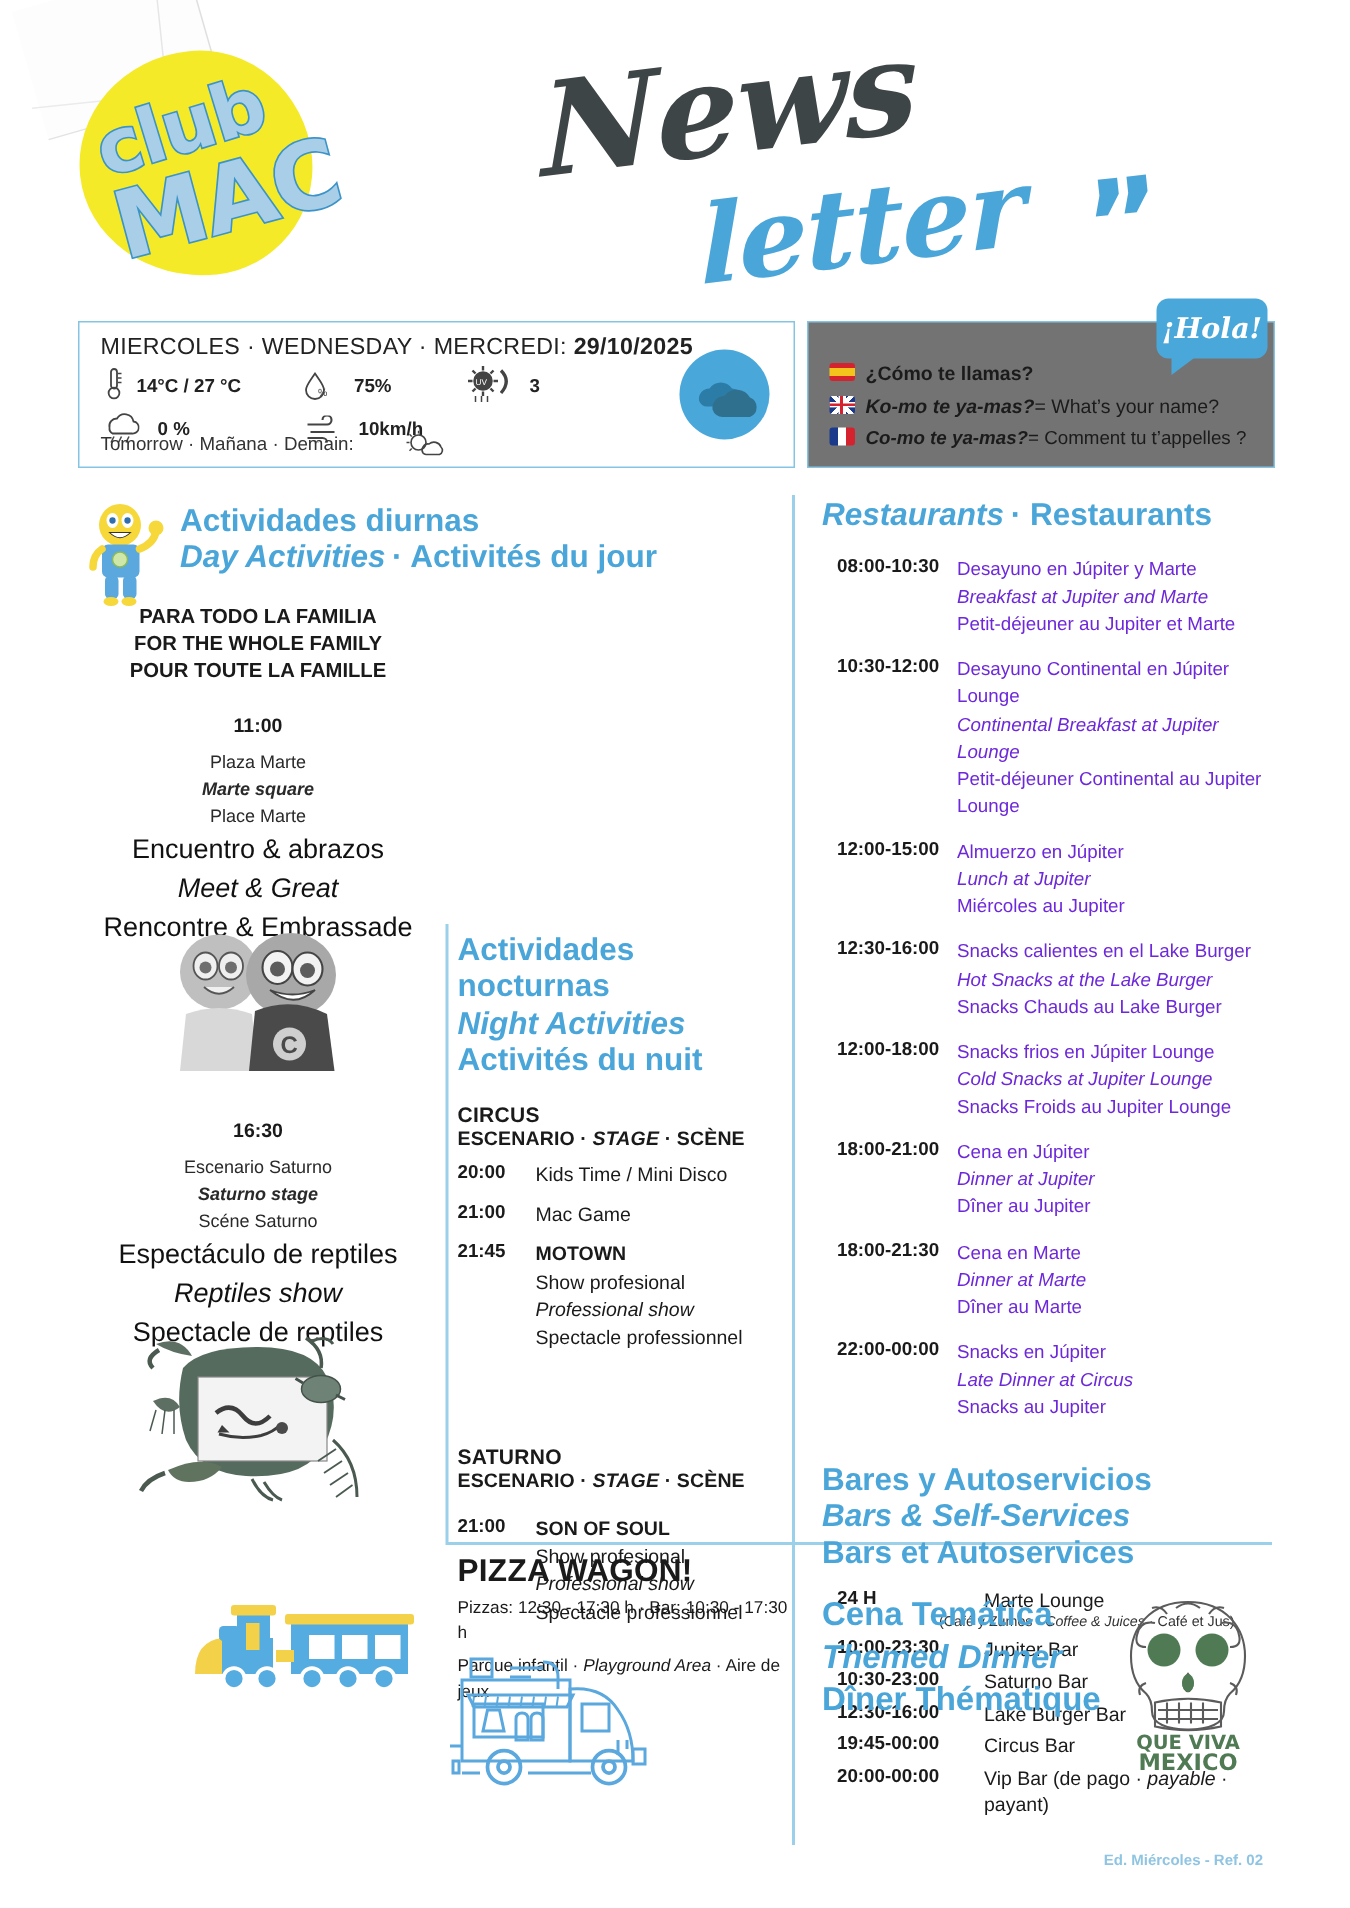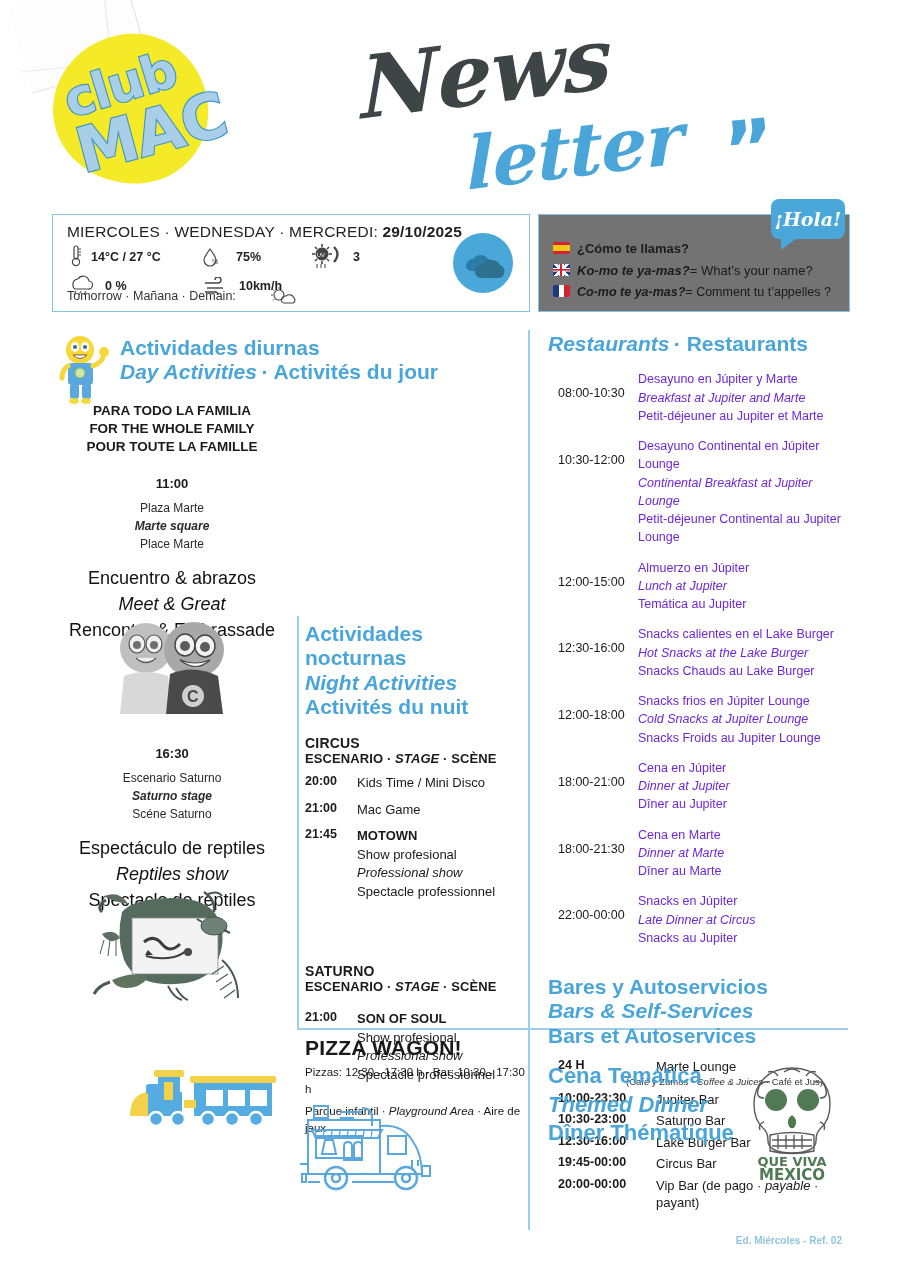--- a/index.html
+++ b/index.html
@@ -126,41 +126,41 @@
 
   
   .col-left{position:absolute;left:52px;top:332px;width:240px;}
   .mascot{position:absolute;left:0px;top:2px;width:58px;height:72px;}
 
   .blk{text-align:center;}
   .t-caps{font-weight:bold;font-size:13.5px;line-height:1.35;}
   .t-time{font-weight:bold;font-size:13px;margin-top:14px;}
   .t-place{font-size:12px;line-height:1.5;margin-top:8px;color:#2a2a2a;}
   .t-place .it{font-style:italic;font-weight:bold;}
-  .t-title{font-size:18px;line-height:1.45;margin-top:12px;color:#111;}
+  .t-title{font-size:18px;line-height:1.45;color:#111;}
   .t-title .it{font-style:italic;}
 
   .photo-people{position:absolute;width:160px;height:100px;}
   .photo-rept{position:absolute;width:170px;height:125px;}
 
   
   .col-mid{position:absolute;left:305px;top:622px;width:220px;}
   .stage-name{font-weight:bold;font-size:14px;margin-top:14px;letter-spacing:.2px;}
   .stage-sub{font-weight:bold;font-size:13px;letter-spacing:.1px;}
   .stage-sub .it{font-style:italic;}
   .evrow{position:relative;margin-top:8px;font-size:12.5px;min-height:16px;}
   .evrow .tm{position:absolute;left:0;top:0;font-weight:bold;font-size:12.5px;}
   .evrow .bd{margin-left:52px;font-size:13px;line-height:1.42;}
   .evrow .bd .hd{font-weight:bold;}
   .evrow .bd .it{font-style:italic;}
 
   
   .col-right{position:absolute;left:548px;top:332px;width:300px;}
   .rrow{position:relative;margin-top:12px;}
-  .rrow .tm{position:absolute;left:10px;top:16px;font-weight:normal;font-size:12.5px;white-space:nowrap;}
+  .rrow .tm{position:absolute;left:10px;top:0;font-weight:bold;font-size:12.5px;white-space:nowrap;}
   .rrow .bd{margin-left:90px;font-size:12.5px;line-height:1.46;color:#6d28d9;}
   .rrow .bd .it{font-style:italic;}
 
   .brow{position:relative;margin-top:4px;}
   .brow .tm{position:absolute;left:10px;top:0;font-weight:bold;font-size:12.5px;white-space:nowrap;}
   .brow .bd{margin-left:108px;font-size:13px;line-height:1.35;}
   .brow .sub{margin-left:78px;font-size:9.5px;color:#333;}
   .brow .sub .it{font-style:italic;}
 
   
@@ -509,21 +509,21 @@
           <div>Desayuno Continental en Júpiter Lounge</div>
           <div class="it">Continental Breakfast at Jupiter Lounge</div>
           <div>Petit-déjeuner Continental au Jupiter Lounge</div>
         </div>
       </div>
       <div class="rrow">
         <span class="tm">12:00-15:00</span>
         <div class="bd">
           <div>Almuerzo en Júpiter</div>
           <div class="it">Lunch at Jupiter</div>
-          <div>Temática au Jupiter</div>
+          <div>Miércoles au Jupiter</div>
         </div>
       </div>
       <div class="rrow">
         <span class="tm">12:30-16:00</span>
         <div class="bd">
           <div>Snacks calientes en el Lake Burger</div>
           <div class="it">Hot Snacks at the Lake Burger</div>
           <div>Snacks Chauds au Lake Burger</div>
         </div>
       </div>

